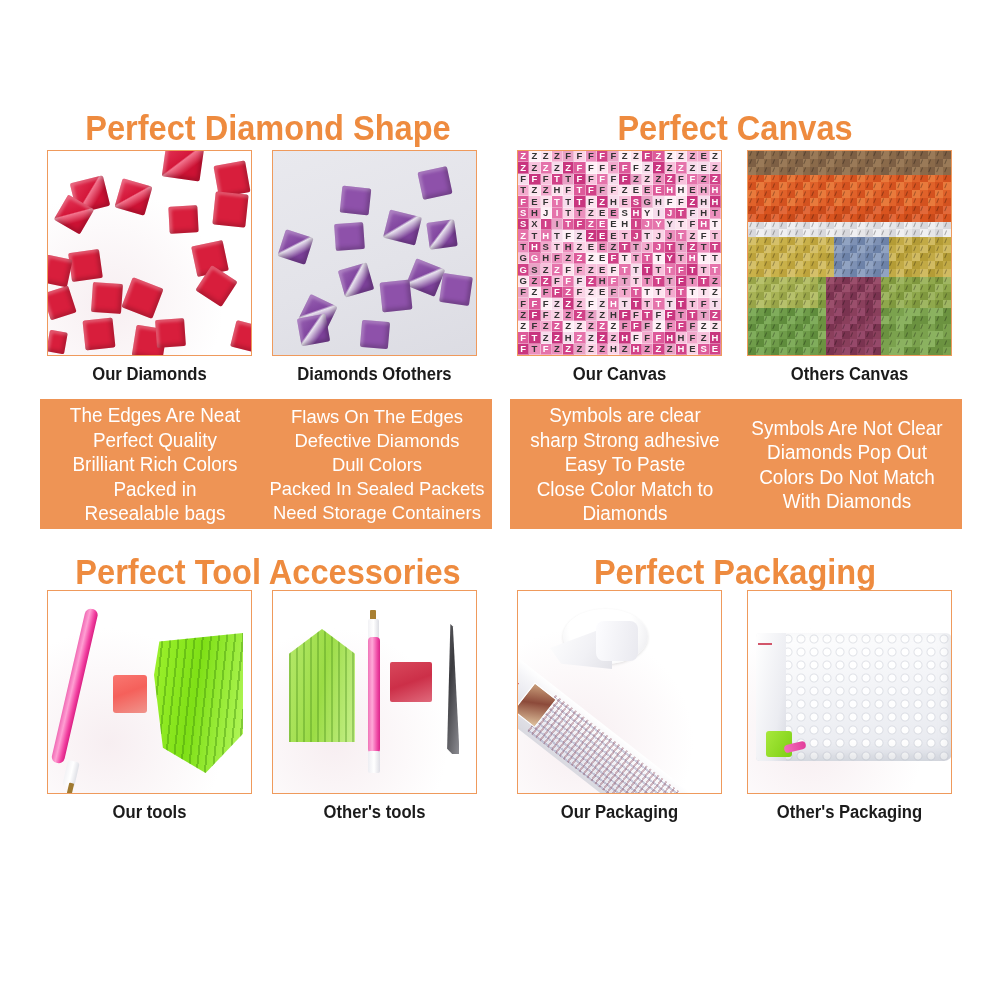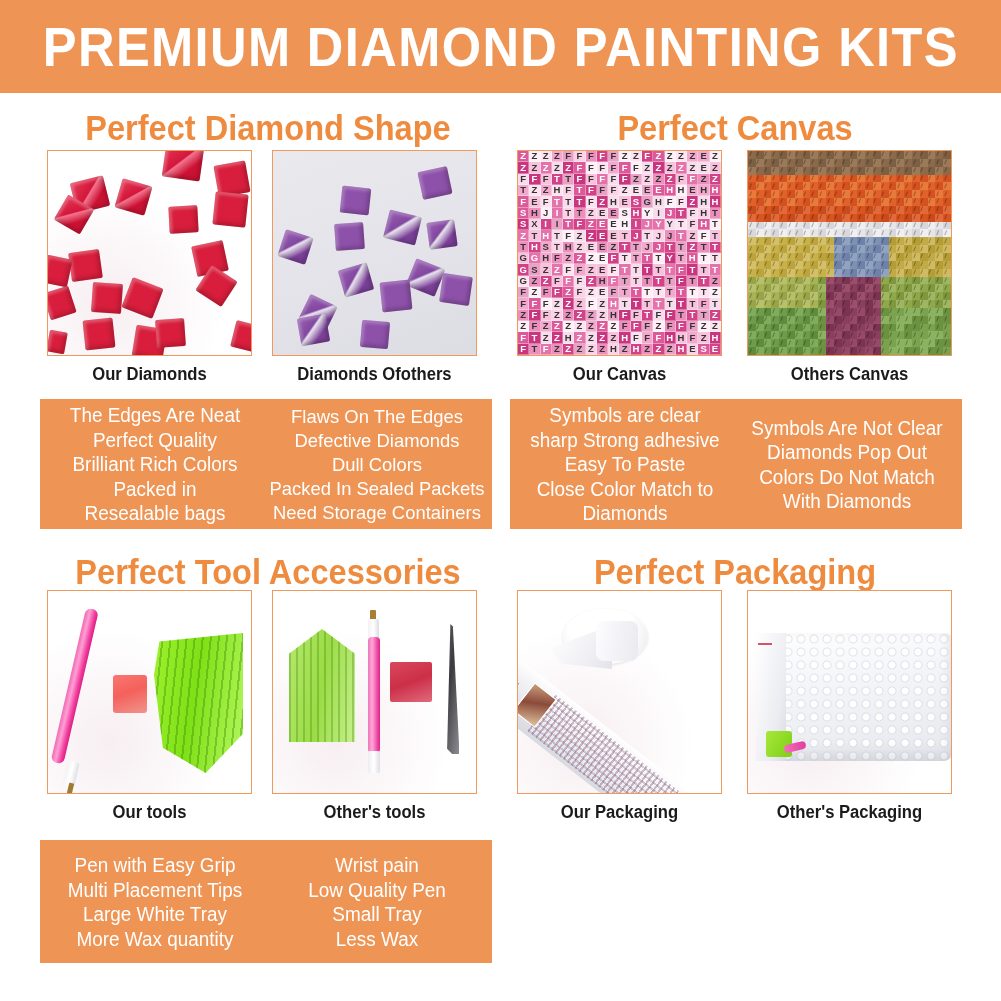--- a/index.html
+++ b/index.html
@@ -123,23 +123,20 @@
 
   
   .tube{position:absolute;}
   .bubble{position:absolute;}
 </style>
 </head>
 <body>
 
 <div class="page">
 
-  <div class="header">
-    <div class="header-title">PREMIUM DIAMOND PAINTING KITS</div>
-  </div>
 
   <div class="sec-head" style="left:38px;top:108px;width:460px;">Perfect Diamond Shape</div>
 
   <div class="photo" style="left:47px;top:150px;width:205px;height:206px;">
     <div class="bg-white"></div>
     <div class="sq red f" style="left:116px;top:-6px;width:38px;height:34px;transform:rotate(8deg)"></div>
     <div class="sq red" style="left:168px;top:12px;width:32px;height:32px;transform:rotate(-10deg)"></div>
     <div class="sq red f" style="left:25px;top:28px;width:34px;height:31px;transform:rotate(-14deg)"></div>
     <div class="sq red f" style="left:70px;top:31px;width:31px;height:30px;transform:rotate(16deg)"></div>
     <div class="sq red f" style="left:11px;top:49px;width:30px;height:29px;transform:rotate(30deg)"></div>
@@ -1272,34 +1269,20 @@
     <div style="position:absolute;left:117px;top:71px;width:42px;height:40px;
                 background:linear-gradient(160deg,#d8485c 0%,#cc2f48 50%,#e06a7c 100%);
                 border-radius:2px;"></div>
 
     <div style="position:absolute;left:168px;top:33px;width:18px;height:130px;
                 background:linear-gradient(100deg,#6e6e72 0%,#3b3b3f 45%,#8c8c92 100%);
                 clip-path:polygon(52% 0%, 66% 2%, 100% 92%, 100% 100%, 62% 100%, 34% 96%);"></div>
   </div>
   <div class="cap" style="left:272px;top:802px;width:205px;">Other's tools</div>
 
-  <div class="obox" style="left:40px;top:840px;width:452px;height:123px;">
-    <div class="col">
-      <div class="line">Pen with Easy Grip</div>
-      <div class="line">Multi Placement Tips</div>
-      <div class="line">Large White Tray</div>
-      <div class="line">More Wax quantity</div>
-    </div>
-    <div class="col">
-      <div class="line">Wrist pain</div>
-      <div class="line">Low Quality Pen</div>
-      <div class="line">Small Tray</div>
-      <div class="line">Less Wax</div>
-    </div>
-  </div>
 
   <div class="sec-head" style="left:509px;top:552px;width:452px;">Perfect Packaging</div>
 
   <div class="photo" style="left:517px;top:590px;width:205px;height:204px;">
     <div class="bg-white"></div>
 
     <div style="position:absolute;left:45px;top:18px;width:85px;height:55px;border-radius:50%;
                 background:radial-gradient(circle at 45% 35%,#ffffff 55%,#e6e6ea 100%);
                 box-shadow:0 1px 3px rgba(0,0,0,.12);"></div>
     <div style="position:absolute;left:32px;top:34px;width:62px;height:44px;

